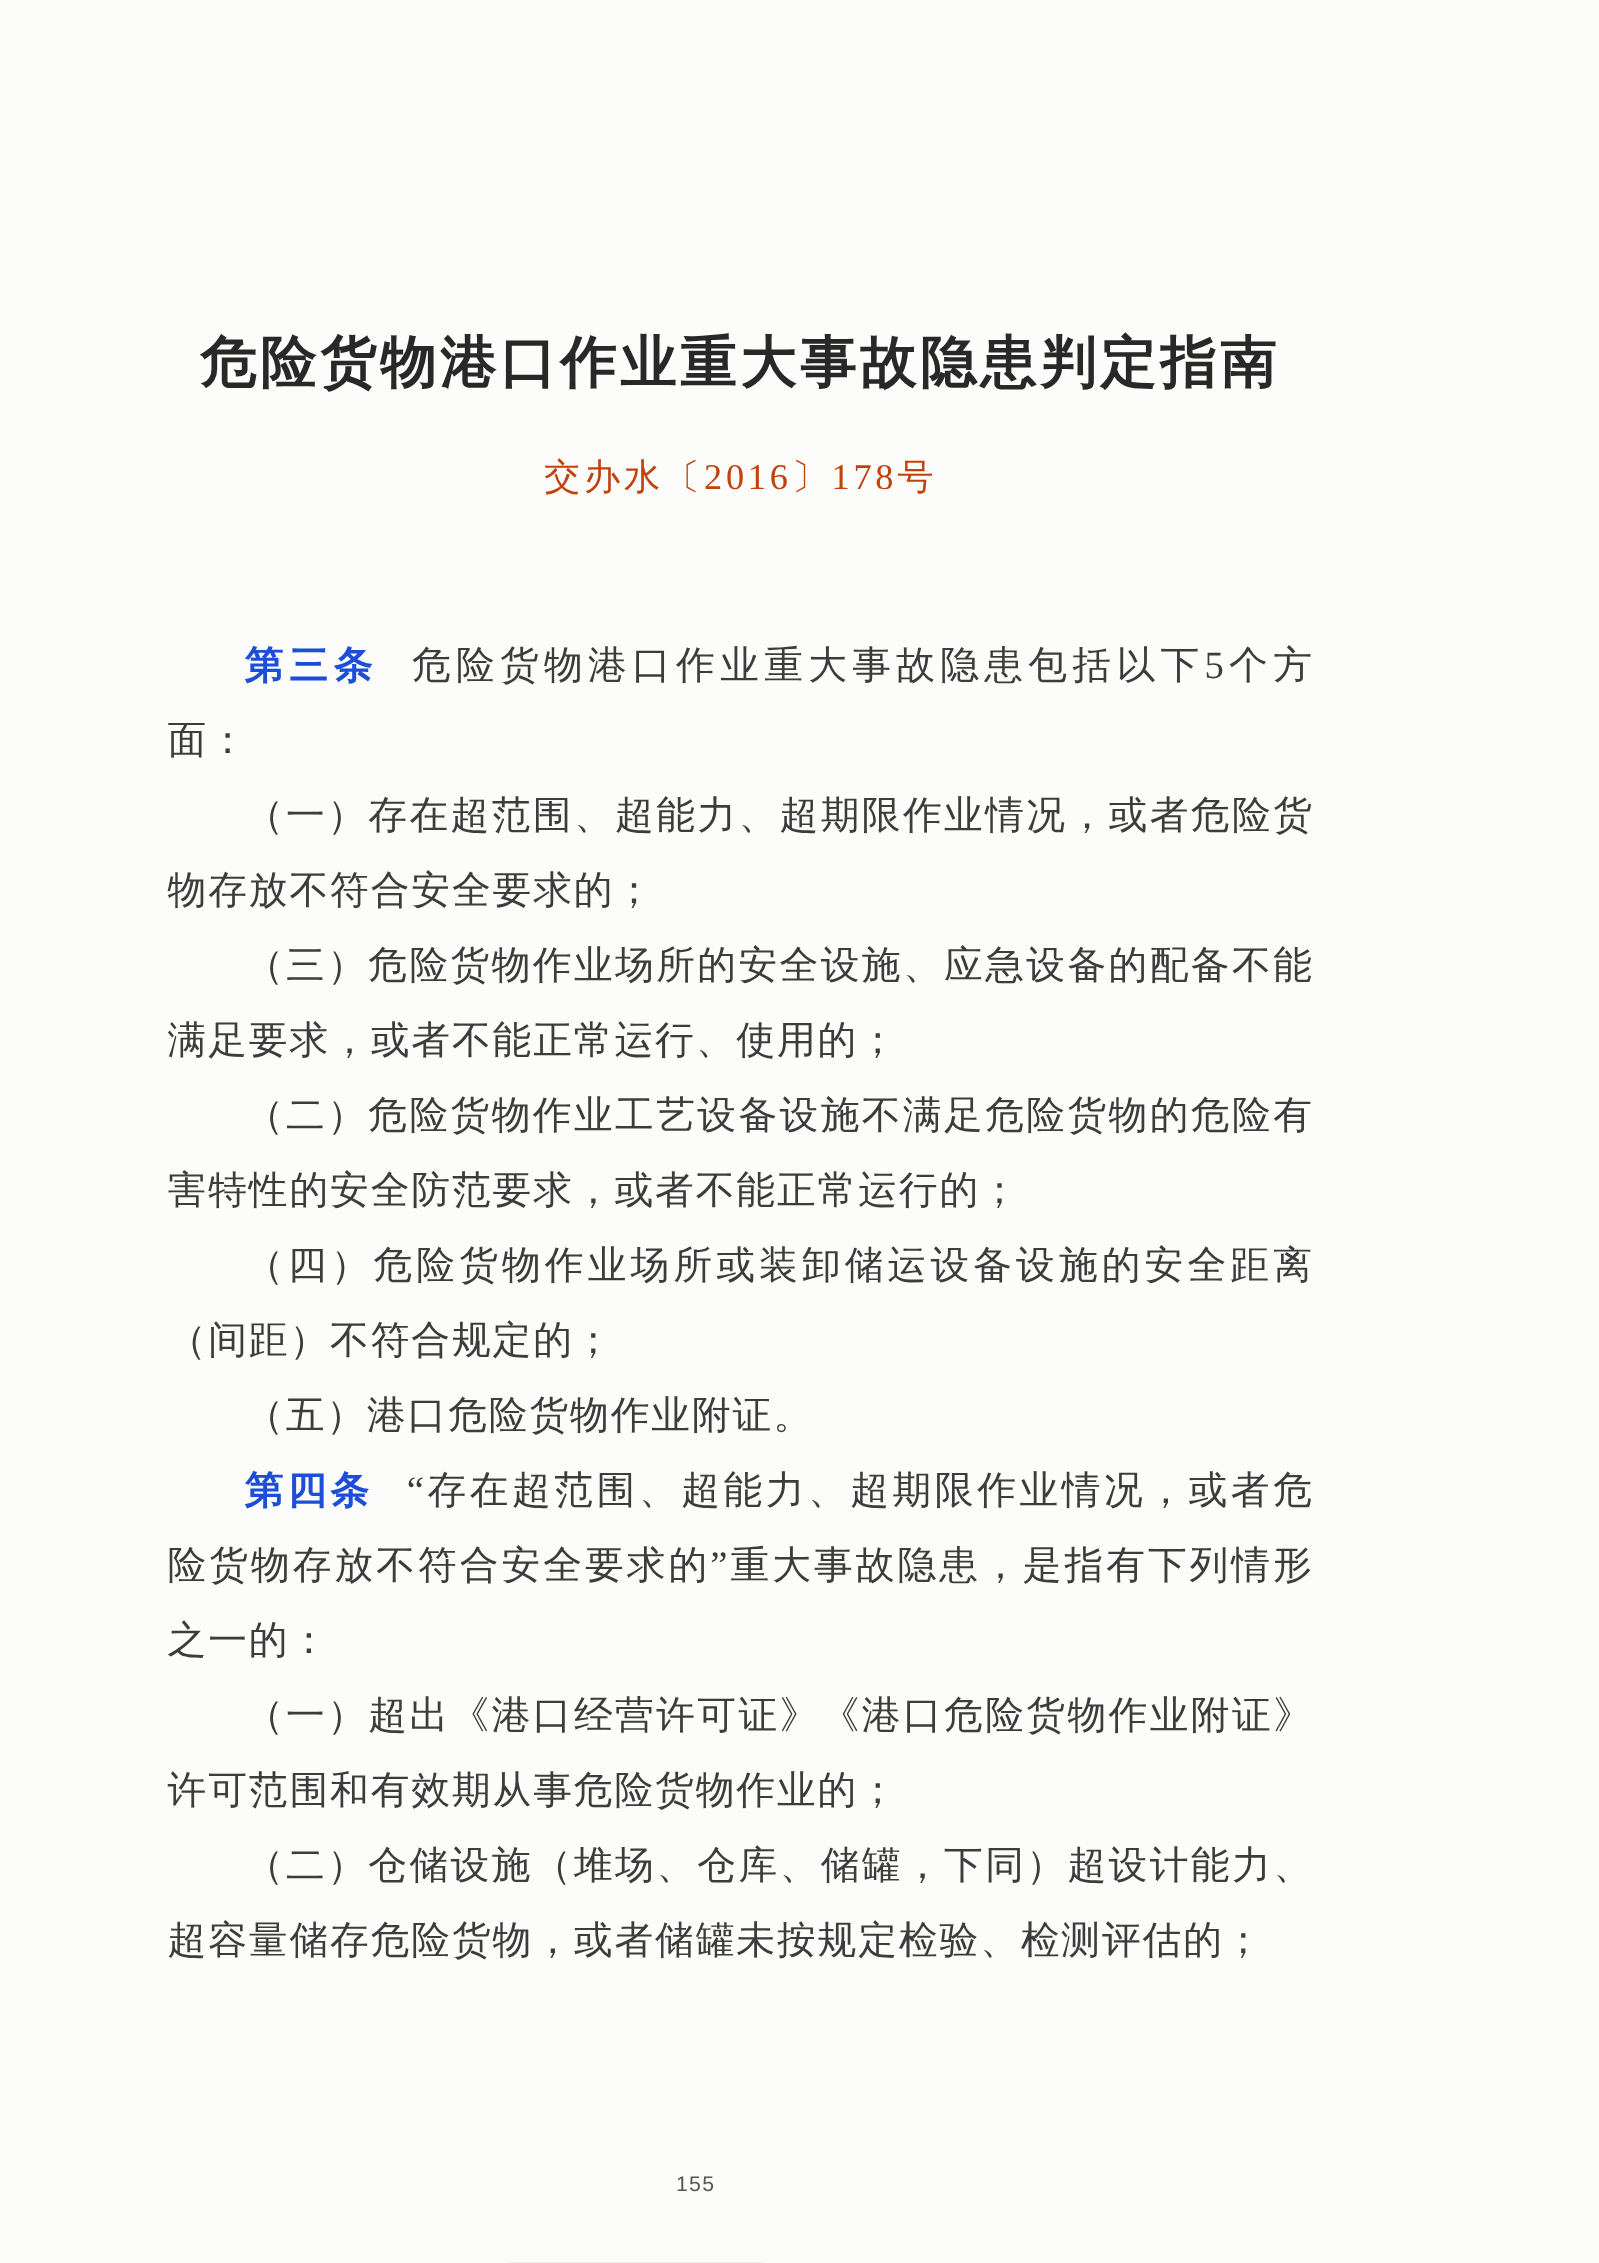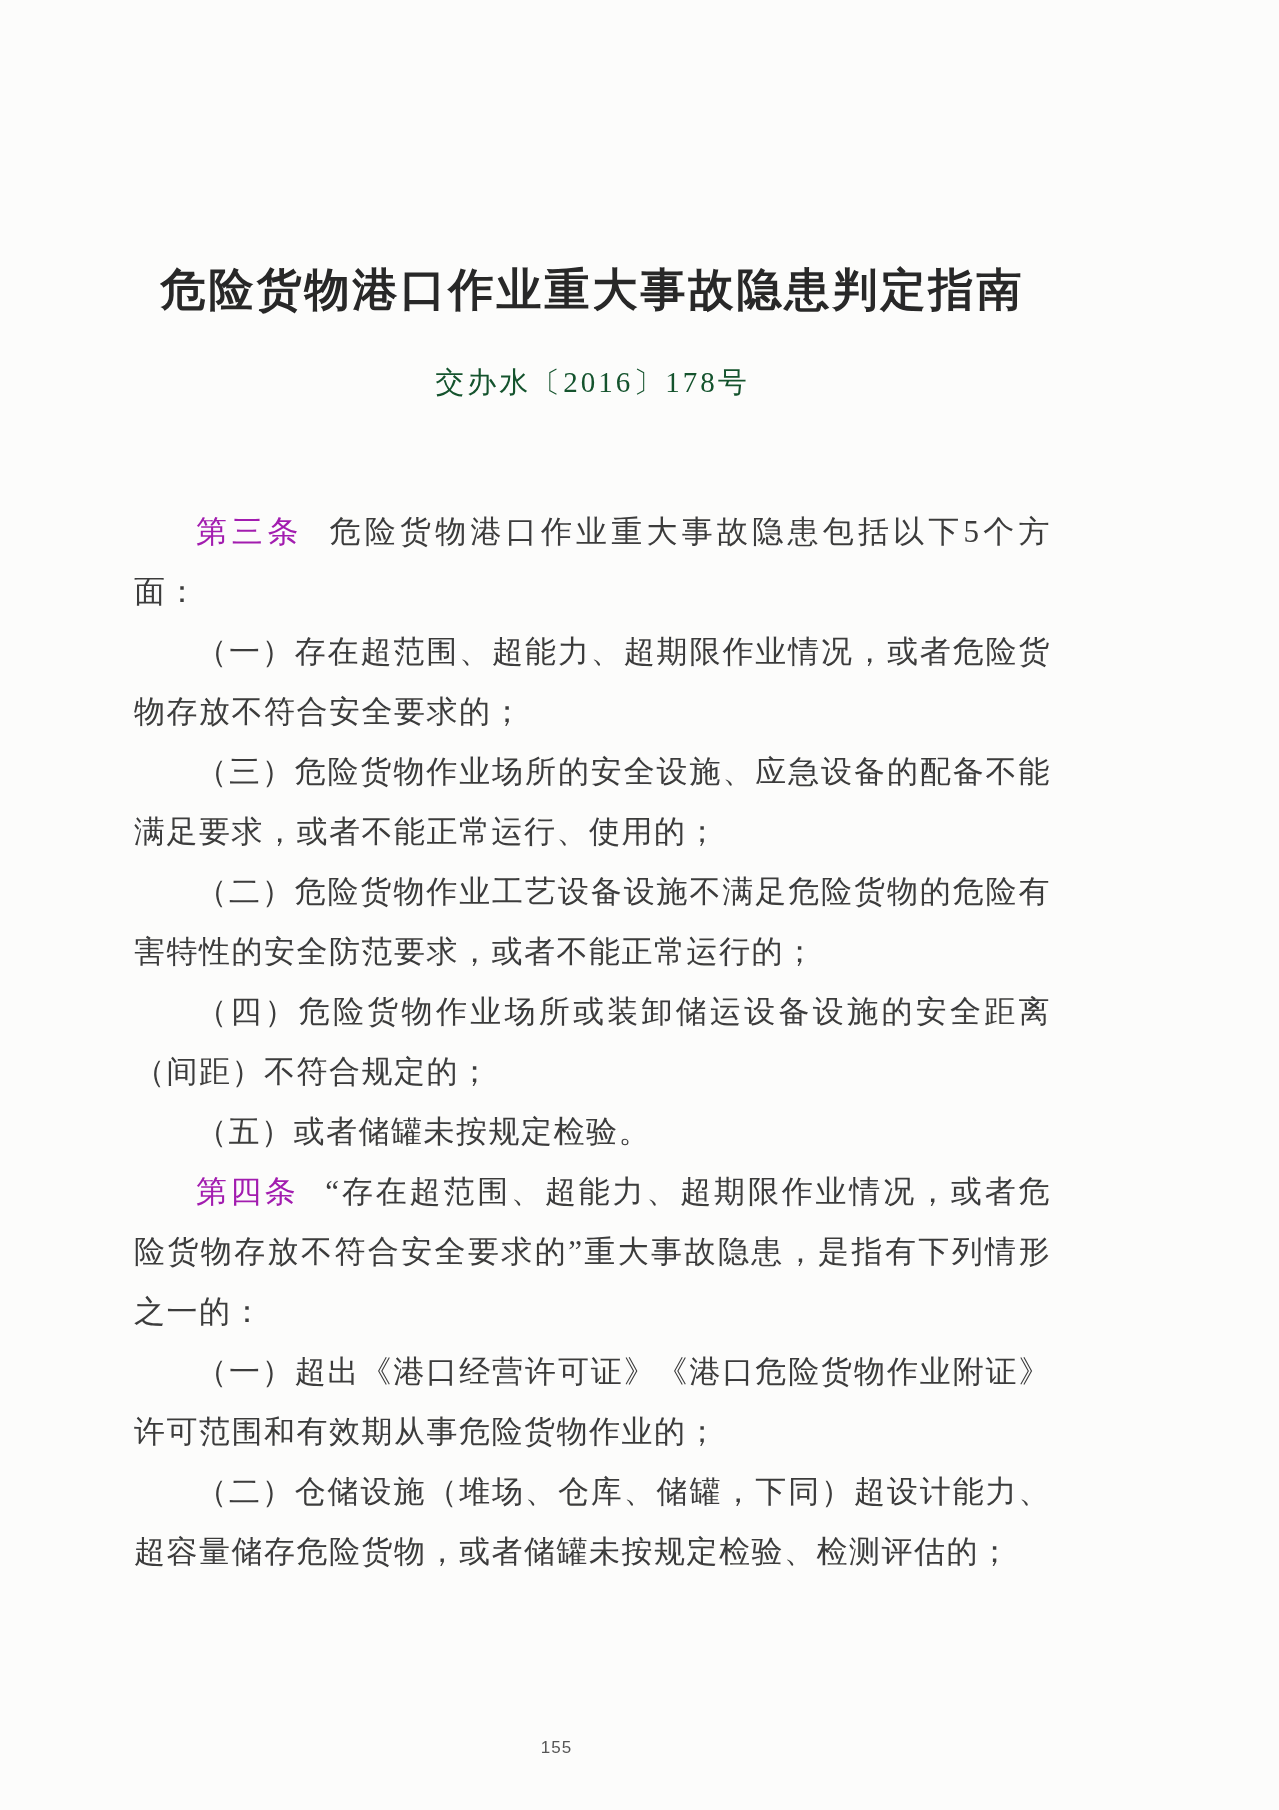--- a/index.html
+++ b/index.html
@@ -26,38 +26,38 @@
     text-align: center;
     letter-spacing: 3px;
     color: #282828;
     font-family: "Liberation Serif", "DejaVu Serif", serif;
   }
   .doc-number {
     font-size: 29px;
     line-height: 44px;
     text-align: center;
     letter-spacing: 3px;
-    color: #14532d;
+    color: #c2410c;
     margin: 0 0 98px 0;
   }
   .doc-body {
     width: 100%;
   }
   .para {
     margin: 0;
     font-size: 31px;
     line-height: 60px;
     letter-spacing: 1.5px;
     color: #3c3c3c;
     text-align: justify;
     text-indent: 2em;
   }
   .article-label {
-    font-weight: 400;
-    color: #a21caf;
+    font-weight: 700;
+    color: #1d4ed8;
     margin-right: 0.85em;
     letter-spacing: 2px;
   }
   .page-number {
     position: absolute;
     bottom: 52px;
     left: 0;
     width: 1113px;
     text-align: center;
     font-size: 17px;
@@ -80,21 +80,21 @@
     <p class="para"><span class="article-label">第三条</span><span>危险货物港口作业重大事故隐患包括以下5个方面：</span></p>
 
     <p class="para">（一）存在超范围、超能力、超期限作业情况，或者危险货物存放不符合安全要求的；</p>
 
     <p class="para">（三）危险货物作业场所的安全设施、应急设备的配备不能满足要求，或者不能正常运行、使用的；</p>
 
     <p class="para">（二）危险货物作业工艺设备设施不满足危险货物的危险有害特性的安全防范要求，或者不能正常运行的；</p>
 
     <p class="para">（四）危险货物作业场所或装卸储运设备设施的安全距离（间距）不符合规定的；</p>
 
-    <p class="para">（五）或者储罐未按规定检验。</p>
+    <p class="para">（五）港口危险货物作业附证。</p>
 
     <p class="para"><span class="article-label">第四条</span><span>“存在超范围、超能力、超期限作业情况，或者危险货物存放不符合安全要求的”重大事故隐患，是指有下列情形之一的：</span></p>
 
     <p class="para">（一）超出《港口经营许可证》《港口危险货物作业附证》许可范围和有效期从事危险货物作业的；</p>
 
     <p class="para">（二）仓储设施（堆场、仓库、储罐，下同）超设计能力、超容量储存危险货物，或者储罐未按规定检验、检测评估的；</p>
 
   </div>
 
   <div class="page-number">155</div>

